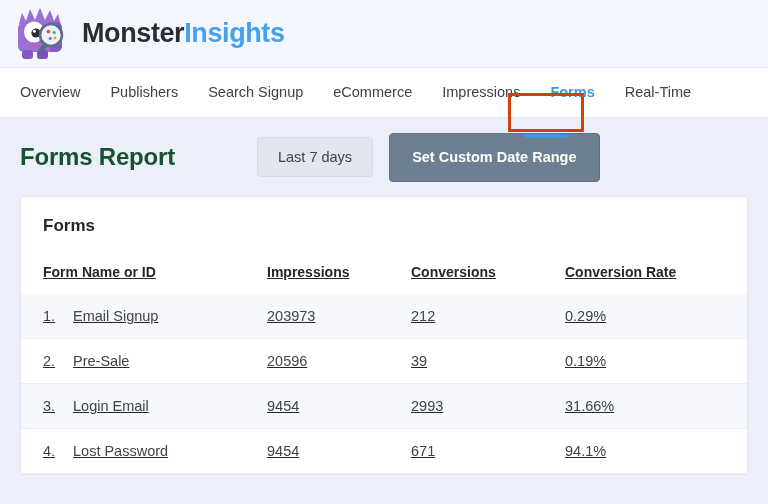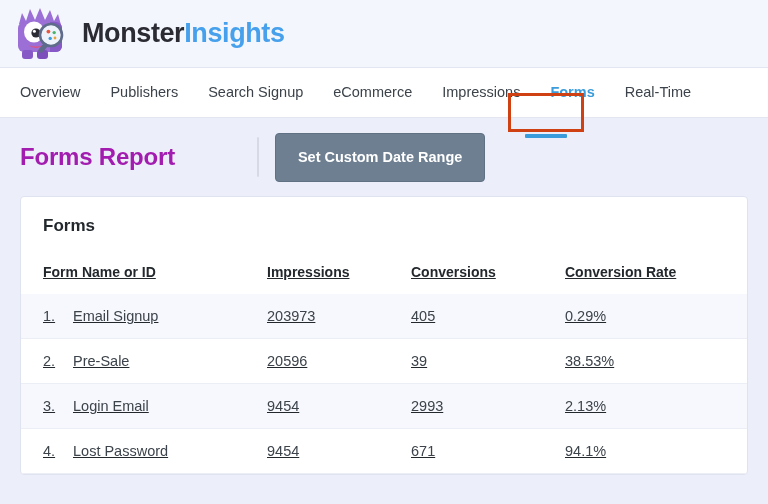--- a/index.html
+++ b/index.html
@@ -98,21 +98,21 @@
     height: 78px;
     display: flex;
     align-items: center;
     padding: 0 20px;
     background: #eceefa;
   }
 
   .page-title {
     font-size: 24px;
     font-weight: 700;
-    color: #a21caf;
+    color: #14532d;
     letter-spacing: -0.2px;
     flex: none;
     margin-right: 82px;
   }
 
   .date-toggle {
     display: flex;
     border: 1px solid #d5dae6;
     border-radius: 4px;
     overflow: hidden;
@@ -264,20 +264,21 @@
   <div class="nav-item">Real-Time</div>
 </div>
 
 <div class="annot-box"></div>
 <div class="active-underline"></div>
 
 <div class="title-row">
   <div class="page-title">Forms Report</div>
 
   <div class="date-toggle">
+    <button class="date-btn">Last 7 days</button>
   </div>
 
   <button class="custom-range-btn">Set Custom Date Range</button>
 </div>
 
 <div class="card-wrap">
   <div class="card">
 
     <div class="card-title">Forms</div>
 
@@ -297,38 +298,38 @@
           <th>Conversions</th>
           <th>Conversion Rate</th>
         </tr>
       </thead>
 
       <tbody>
         <tr class="data-row shaded">
           <td class="rank">1.</td>
           <td>Email Signup</td>
           <td>203973</td>
-          <td>405</td>
+          <td>212</td>
           <td>0.29%</td>
         </tr>
 
         <tr class="data-row">
           <td class="rank">2.</td>
           <td>Pre-Sale</td>
           <td>20596</td>
           <td>39</td>
-          <td>38.53%</td>
+          <td>0.19%</td>
         </tr>
 
         <tr class="data-row shaded">
           <td class="rank">3.</td>
           <td>Login Email</td>
           <td>9454</td>
           <td>2993</td>
-          <td>2.13%</td>
+          <td>31.66%</td>
         </tr>
 
         <tr class="data-row">
           <td class="rank">4.</td>
           <td>Lost Password</td>
           <td>9454</td>
           <td>671</td>
           <td>94.1%</td>
         </tr>
       </tbody>

